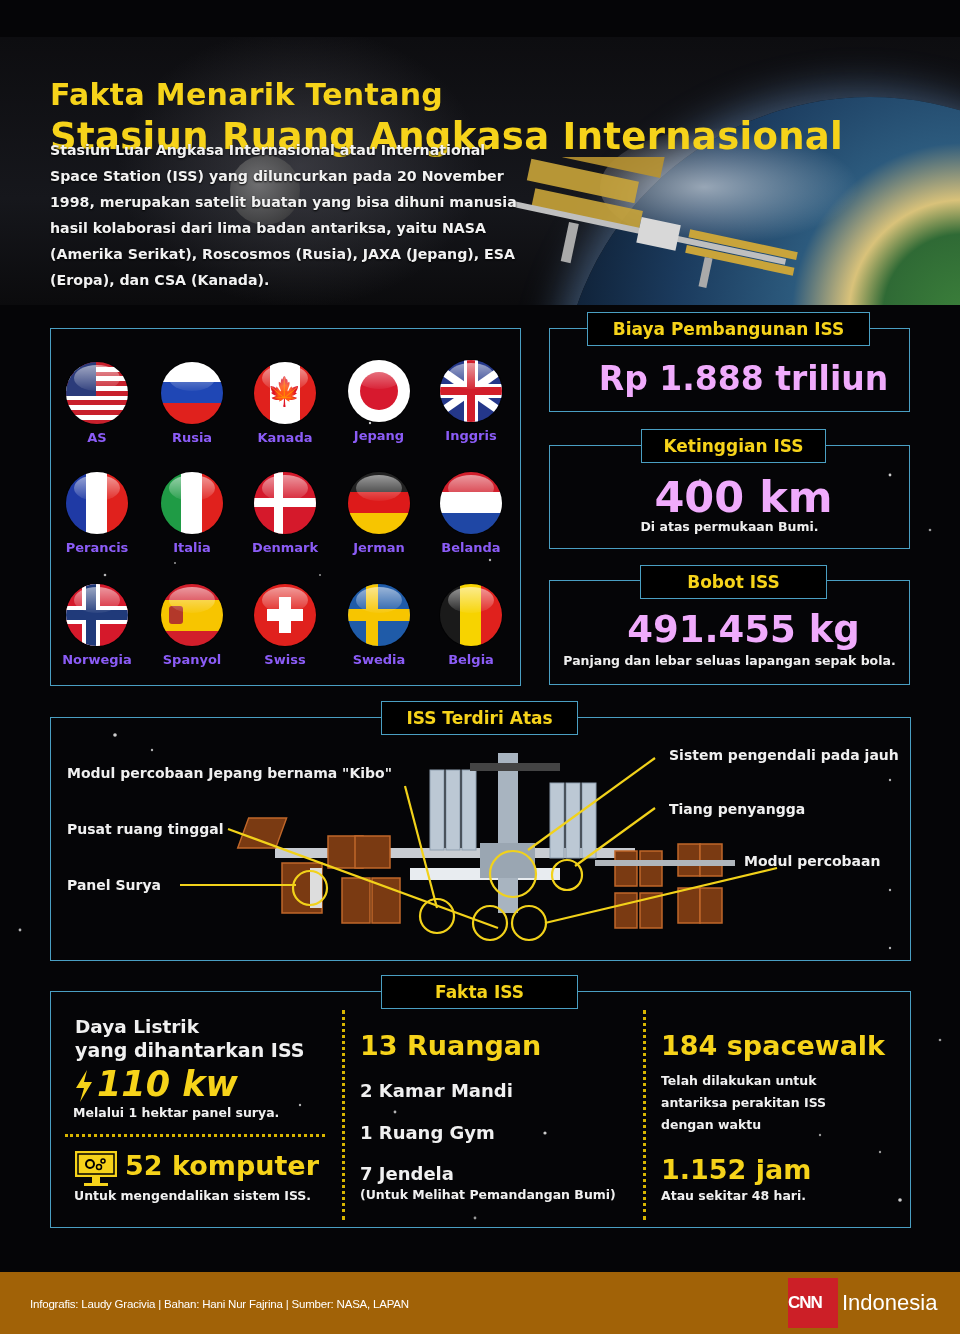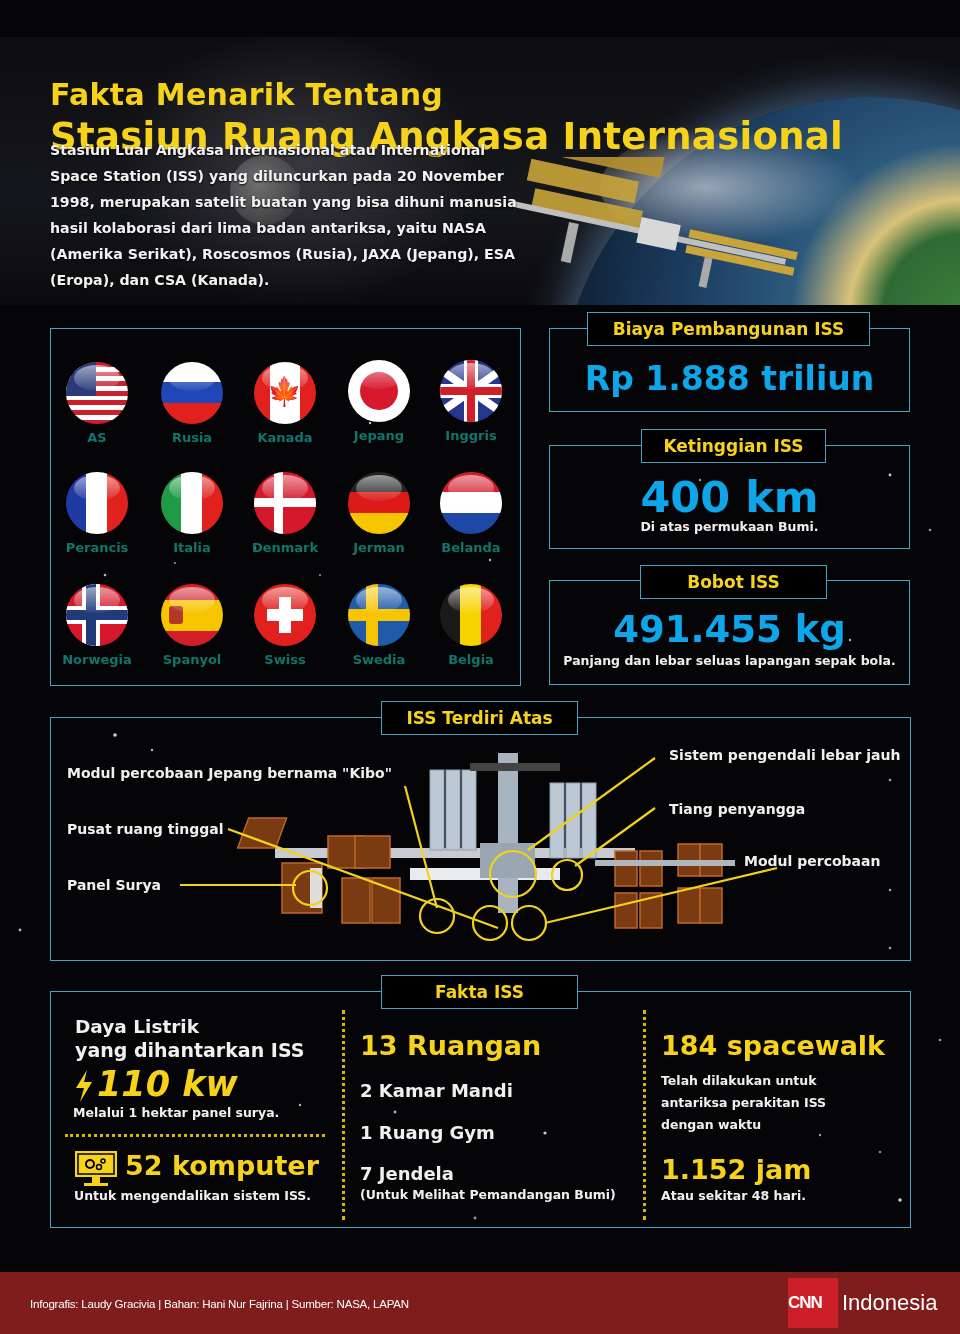--- a/index.html
+++ b/index.html
@@ -26,21 +26,21 @@
   
   .box { position: absolute; border: 1.5px solid #4a9fc2; }
   .box-title { position: absolute; background: #000; border: 1.5px solid #4a9fc2; color: #f6d31a; font-weight: bold; font-size: 17px; text-align: center; line-height: 32px; height: 34px; white-space: nowrap; }
 
   
   .flag-grid { position: absolute; left: 50px; top: 362px; width: 470px; }
   .flag-cell { position: absolute; width: 94px; text-align: center; }
   .flag { width: 62px; height: 62px; border-radius: 50%; margin: 0 auto; position: relative; overflow: hidden; box-shadow: 0 0 0 1px rgba(0,0,0,0.5); }
   .flag::after { content: ""; position: absolute; left: 8px; top: 3px; width: 46px; height: 26px; border-radius: 50%;
     background: linear-gradient(180deg, rgba(255,255,255,0.55), rgba(255,255,255,0.05)); }
-  .flag-label { font-size: 13px; font-weight: bold; color: #0f766e; margin-top: 6px; }
+  .flag-label { font-size: 13px; font-weight: bold; color: #8b5cf6; margin-top: 6px; }
 
   .f-us { background: repeating-linear-gradient(180deg,#c8202c 0 4.8px,#fff 4.8px 9.6px); }
   .f-us .canton { position: absolute; left: 0; top: 0; width: 30px; height: 34px; background: #2b3b7a; }
   .f-ru { background: linear-gradient(180deg,#fff 0 33%,#1f47b5 33% 66%,#e0211d 66%); }
   .f-ca { background: linear-gradient(90deg,#e0211d 0 26%,#fff 26% 74%,#e0211d 74%); }
   .f-ca .leaf { position: absolute; left: 50%; top: 50%; transform: translate(-50%,-55%); color: #e0211d; font-size: 28px; line-height: 28px; }
   .f-jp { background: #fff; }
   .f-jp .dot { position: absolute; left: 50%; top: 50%; width: 38px; height: 38px; margin: -19px 0 0 -19px; border-radius: 50%; background: #d7192e; }
   .f-uk { background: #24378a; }
   .f-uk .x1,.f-uk .x2 { position: absolute; left: -10px; top: 27px; width: 82px; height: 8px; background: #fff; }
@@ -65,35 +65,35 @@
   .f-es .coat { position: absolute; left: 8px; top: 22px; width: 14px; height: 18px; background: #b3382a; border-radius: 3px; }
   .f-ch { background: #e0211d; }
   .f-ch .h { position: absolute; left: 13px; top: 25px; width: 36px; height: 12px; background: #fff; }
   .f-ch .v { position: absolute; left: 25px; top: 13px; width: 12px; height: 36px; background: #fff; }
   .f-se { background: #1f5ba8; }
   .f-se .h { position: absolute; left: 0; top: 25px; width: 62px; height: 12px; background: #f7c500; }
   .f-se .v { position: absolute; left: 18px; top: 0; width: 12px; height: 62px; background: #f7c500; }
   .f-be { background: linear-gradient(90deg,#1a1a1a 0 33%,#f7d300 33% 66%,#e0211d 66%); }
 
   
-  .big-value { position: absolute; left: 0; width: 100%; text-align: center; font-weight: bold; color: #0ea5e9; }
+  .big-value { position: absolute; left: 14px; width: 100%; text-align: center; font-weight: bold; color: #f0abfc; }
   .sub-value { position: absolute; left: 0; width: 100%; text-align: center; font-weight: bold; color: #eee; font-size: 12.5px; }
 
   
   .label { position: absolute; font-size: 14px; font-weight: bold; color: #f0f0f0; white-space: nowrap; }
   .iss-svg { position: absolute; left: 50px; top: 718px; width: 860px; height: 242px; }
 
   
   .fact-heading { position: absolute; font-weight: bold; color: #f0f0f0; }
   .yellow { color: #f6d31a; }
   .dotline-v { position: absolute; width: 0; border-left: 3px dotted #d9b600; }
   .dotline-h { position: absolute; height: 0; border-top: 3px dotted #d9b600; }
 
   
-  .footer { position: absolute; left: 0; top: 1272px; width: 960px; height: 62px; background: #7f1d1d; }
+  .footer { position: absolute; left: 0; top: 1272px; width: 960px; height: 62px; background: #a16207; }
   .footer-credit { position: absolute; left: 30px; top: 26px; font-family: "Liberation Sans", sans-serif; font-size: 11.5px; color: #fff; letter-spacing: -0.2px; }
   .cnn-box { position: absolute; left: 788px; top: 6px; width: 50px; height: 50px; background: #cc1f27; color: #fff; font-family: "Liberation Sans", sans-serif; font-weight: bold; font-size: 17px; line-height: 50px; text-align: left; letter-spacing: -1px; }
   .cnn-text { position: absolute; left: 842px; top: 18px; font-family: "Liberation Sans", sans-serif; font-size: 22px; color: #fff; }
 </style>
 </head>
 <body>
 
 <div class="page">
 
   <svg class="stars" width="960" height="1334">
@@ -316,21 +316,21 @@
       <circle cx="479" cy="205" r="17"></circle>
       <circle cx="463" cy="156" r="23"></circle>
       <circle cx="517" cy="157" r="15"></circle>
     </g>
   </svg>
   <div class="box-title" style="left:381px; top:701px; width:197px;">ISS Terdiri Atas</div>
 
   <div class="label" style="left:67px; top:765px;">Modul percobaan Jepang bernama "Kibo"</div>
   <div class="label" style="left:67px; top:821px;">Pusat ruang tinggal</div>
   <div class="label" style="left:67px; top:877px;">Panel Surya</div>
-  <div class="label" style="left:669px; top:747px;">Sistem pengendali lebar jauh</div>
+  <div class="label" style="left:669px; top:747px;">Sistem pengendali pada jauh</div>
   <div class="label" style="left:669px; top:801px;">Tiang penyangga</div>
   <div class="label" style="left:744px; top:853px;">Modul percobaan</div>
 
   <div class="box" style="left:50px; top:991px; width:861px; height:237px;"></div>
   <div class="box-title" style="left:381px; top:975px; width:197px;">Fakta ISS</div>
 
   <div class="dotline-v" style="left:342px; top:1010px; height:210px;"></div>
   <div class="dotline-v" style="left:643px; top:1010px; height:210px;"></div>
   <div class="dotline-h" style="left:65px; top:1134px; width:260px;"></div>
 

